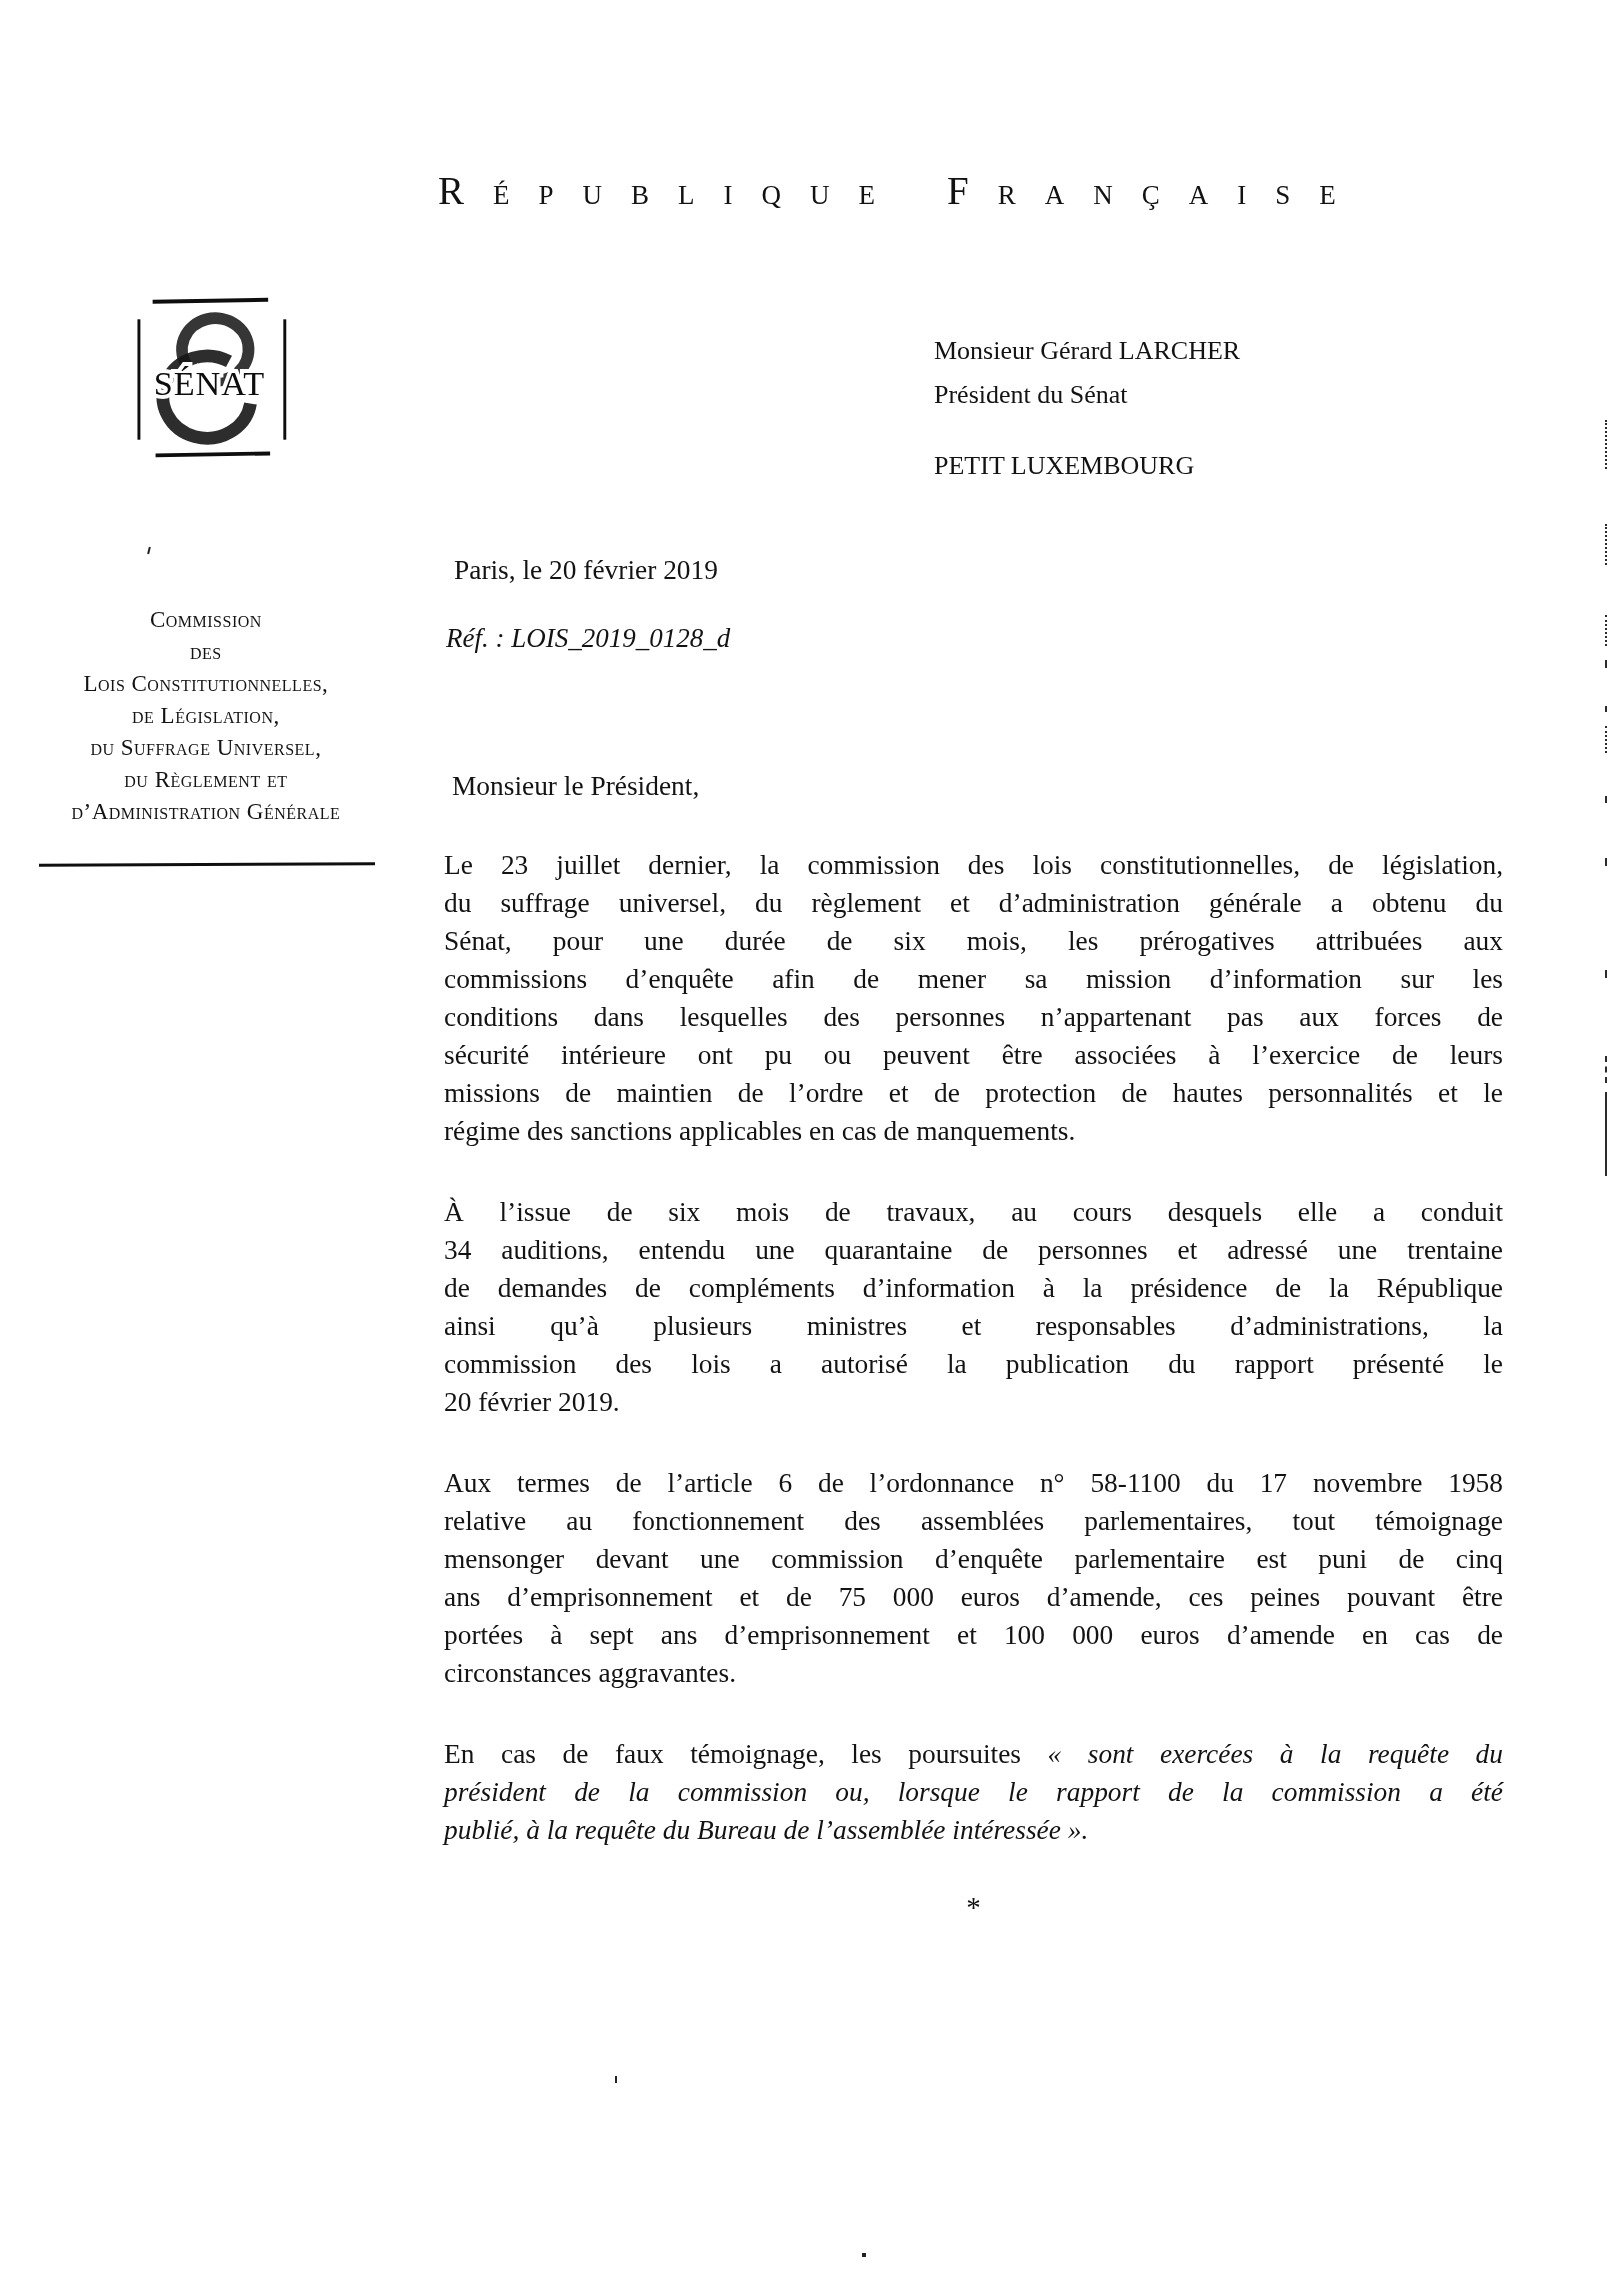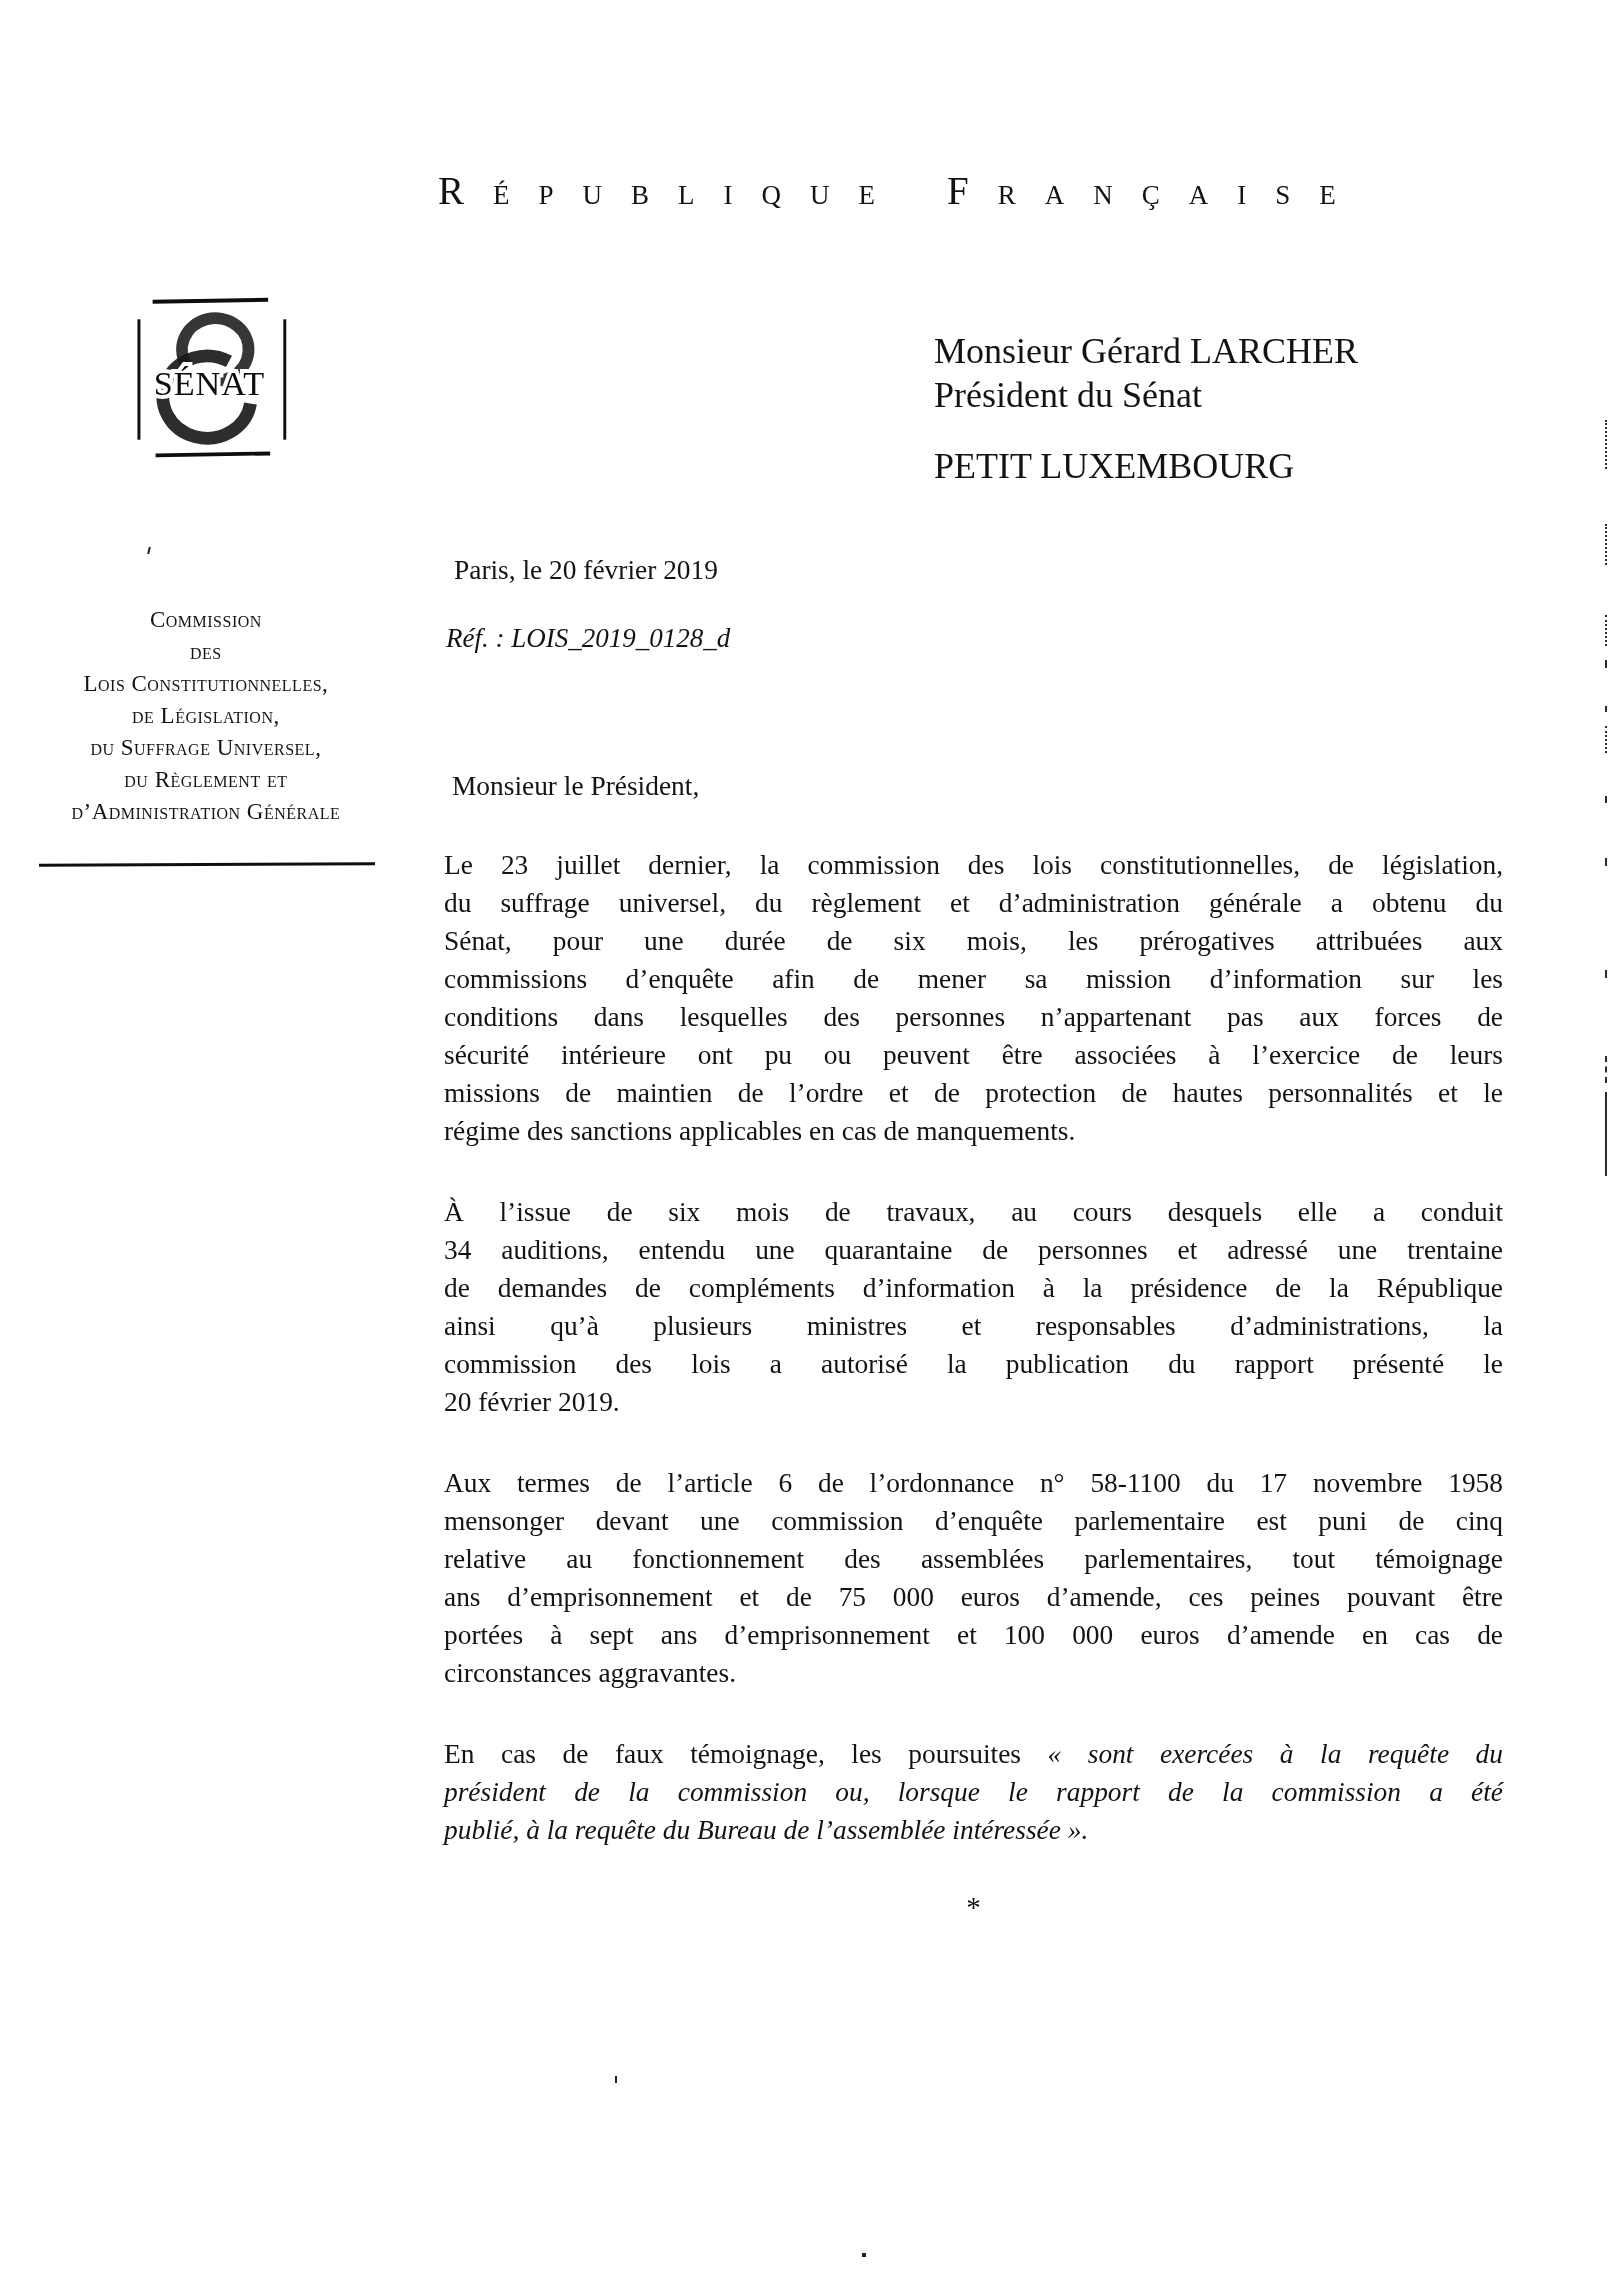--- a/index.html
+++ b/index.html
@@ -19,21 +19,21 @@
     letter-spacing:29px;
     white-space:nowrap;
     color:#121212;
   }
   .rep-header .w1{margin-right:43px;}
   
   .logo{position:absolute;left:123px;top:287px;width:165px;height:186px;}
   
   .addressee{
     position:absolute;left:934px;top:329px;
-    font-size:36px;line-height:44px;color:#131313;
+    font-size:26px;line-height:44px;color:#131313;
   }
   .addressee .org{margin-top:26.5px;}
   
   .commission{
     position:absolute;left:27.4px;top:584px;width:357px;
     text-align:center;
     font-variant:small-caps;
     font-size:23px;line-height:32px;
     letter-spacing:0.5px;
     color:#131313;
@@ -123,22 +123,22 @@
       <div class="jline">À l’issue de six mois de travaux, au cours desquels elle a conduit</div>
       <div class="jline">34 auditions, entendu une quarantaine de personnes et adressé une trentaine</div>
       <div class="jline">de demandes de compléments d’information à la présidence de la République</div>
       <div class="jline">ainsi qu’à plusieurs ministres et responsables d’administrations, la</div>
       <div class="jline">commission des lois a autorisé la publication du rapport présenté le</div>
       <div class="jline last">20 février 2019.</div>
     </div>
 
     <div class="para">
       <div class="jline">Aux termes de l’article 6 de l’ordonnance n° 58-1100 du 17 novembre 1958</div>
+      <div class="jline">relative au fonctionnement des assemblées parlementaires, tout témoignage</div>
       <div class="jline">mensonger devant une commission d’enquête parlementaire est puni de cinq</div>
-      <div class="jline">relative au fonctionnement des assemblées parlementaires, tout témoignage</div>
       <div class="jline">ans d’emprisonnement et de 75 000 euros d’amende, ces peines pouvant être</div>
       <div class="jline">portées à sept ans d’emprisonnement et 100 000 euros d’amende en cas de</div>
       <div class="jline last">circonstances aggravantes.</div>
     </div>
 
     <div class="para">
       <div class="jline"><span>En cas de faux témoignage, les poursuites </span><span class="it">« sont exercées à la requête du</span></div>
       <div class="jline"><span class="it">président de la commission ou, lorsque le rapport de la commission a été</span></div>
       <div class="jline last"><span class="it">publié, à la requête du Bureau de l’assemblée intéressée ».</span></div>
     </div>

